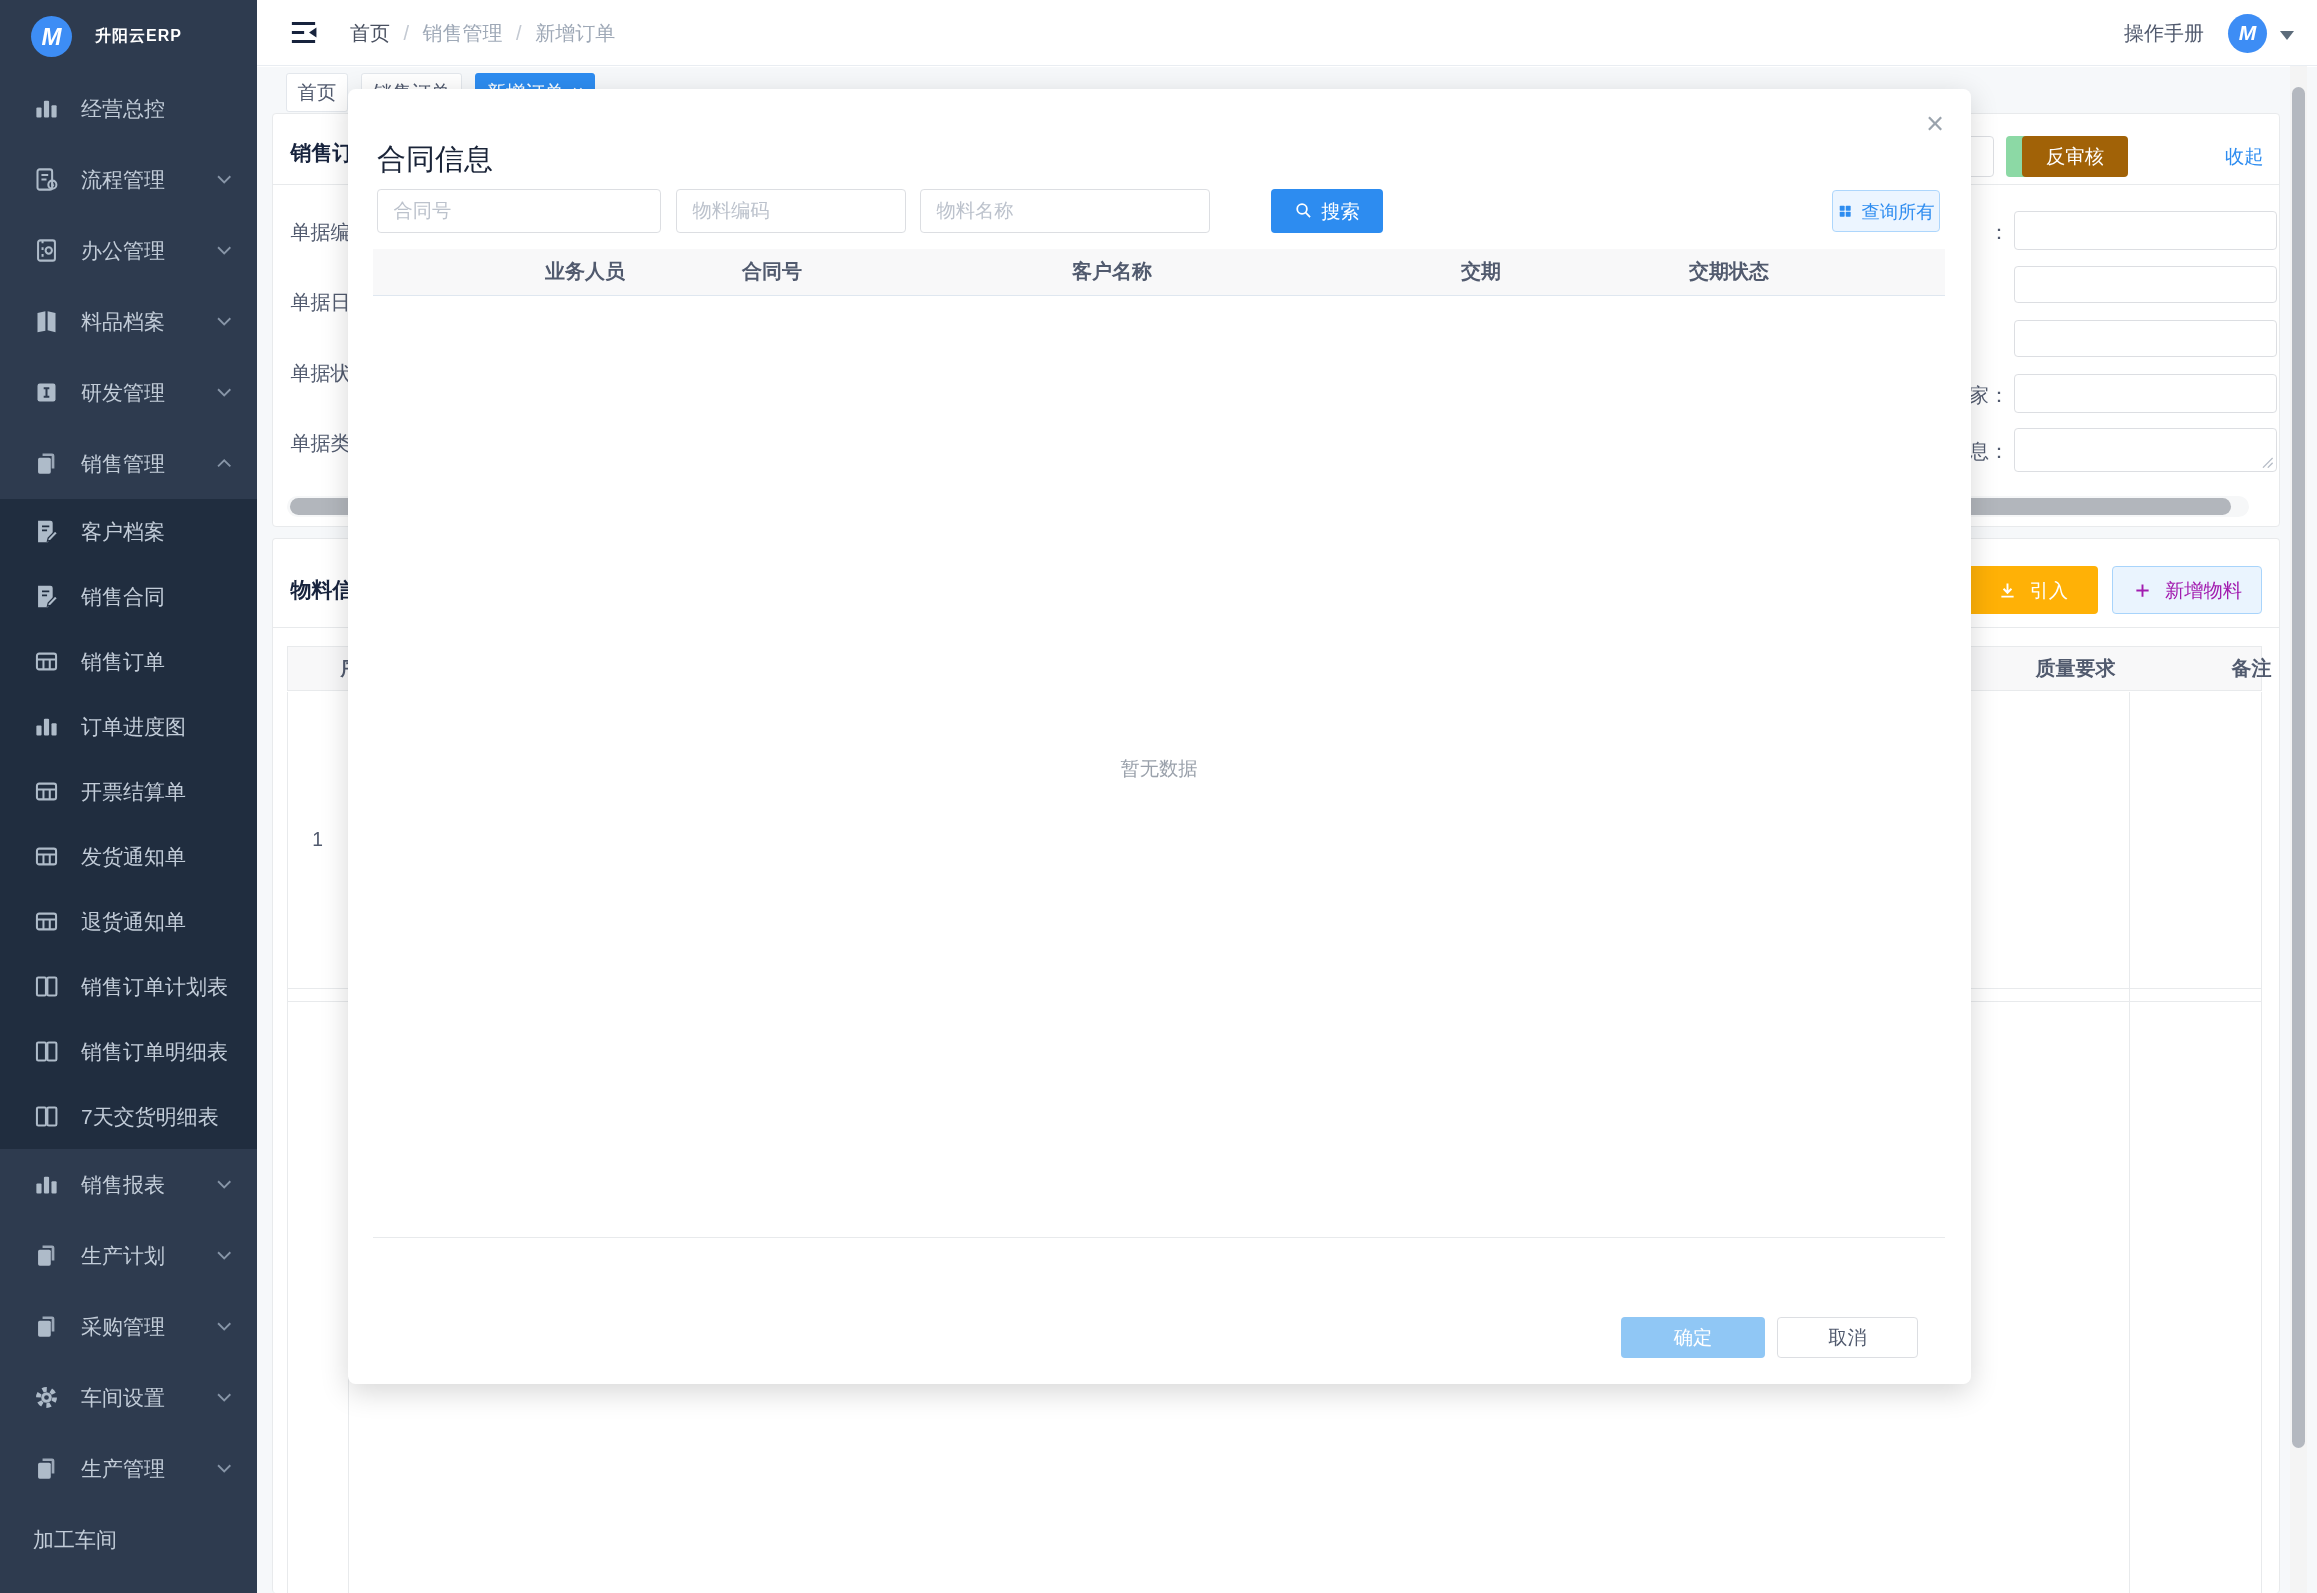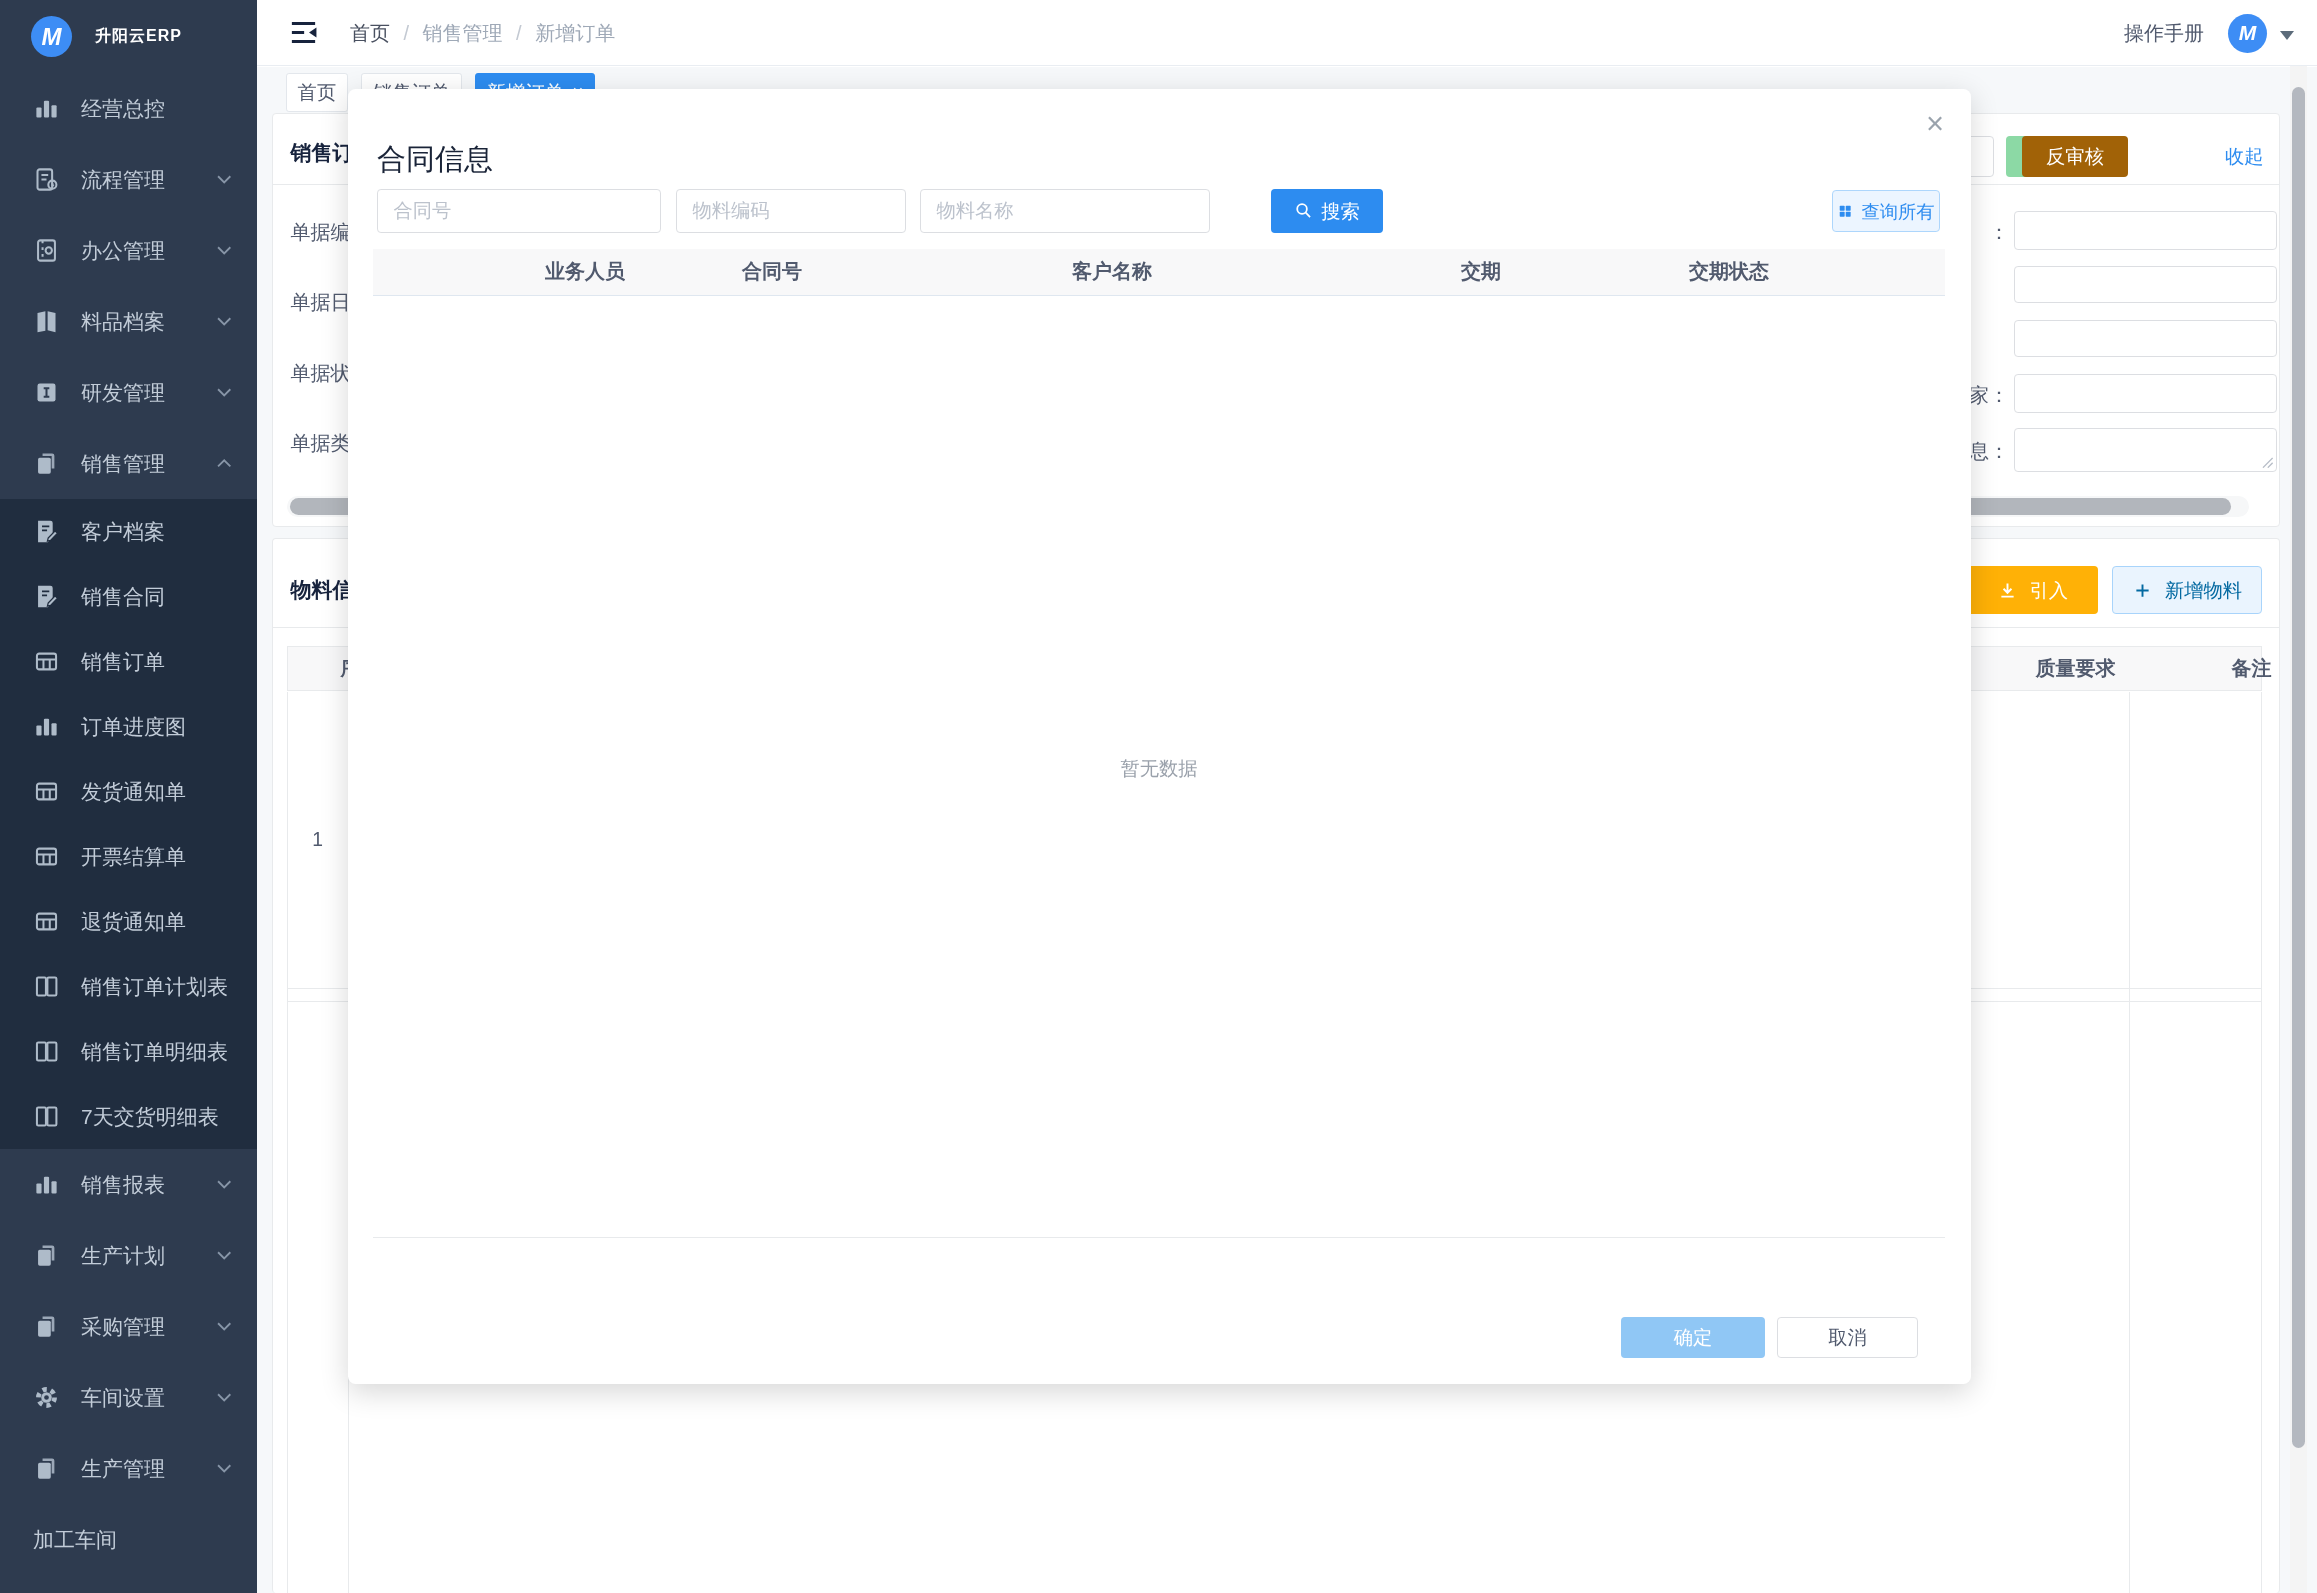--- a/index.html
+++ b/index.html
@@ -58,21 +58,21 @@
   .f-label { position:absolute; left:17.4px; font-size:20px; color:#515a6e; white-space:nowrap; }
   .r-label { position:absolute; left:1641px; width:95px; text-align:right; font-size:20px; color:#515a6e; white-space:nowrap; }
   .r-input { position:absolute; left:1741px; width:263px; height:39px; background:#fff; border:1px solid #dcdee2; border-radius:3.9px; }
   .r-textarea { position:absolute; left:1741px; top:314px; width:263px; height:44px; background:#fff; border:1px solid #dcdee2; border-radius:3.9px; }
   .resize-grip { position:absolute; right:2.9px; bottom:2.9px; width:11.6px; height:11.6px; }
 
   .hscroll-track { position:absolute; left:13.5px; top:382px; width:1962px; height:21px; background:#f6f7f8; border-radius:10.6px; }
   .hscroll-thumb { position:absolute; left:3.9px; top:1.9px; width:1941px; height:17.4px; background:#b2b6bc; border-radius:8.7px; cursor:pointer; }
 
   .btn-import { position:absolute; left:1694px; top:27px; width:131px; height:48px; background:#ffb106; color:#fff; gap:11.6px; }
-  .btn-add { position:absolute; left:1839px; top:27px; width:150px; height:48px; background:#eaf4fe; border:1px solid #a8d4fb; color:#0369a1; gap:12px; }
+  .btn-add { position:absolute; left:1839px; top:27px; width:150px; height:48px; background:#eaf4fe; border:1px solid #a8d4fb; color:#a21caf; gap:12px; }
   .bicon { width:21px; height:21px; }
 
   .mtable-header { position:absolute; left:13.5px; top:107px; width:1975px; height:45px; background:#f8f8f9; border:1px solid #e8eaec; }
   .mth { position:absolute; top:0; height:43px; display:flex; align-items:center; justify-content:center; font-size:20px; font-weight:600; color:#515a6e; transform:translateX(-50%); white-space:nowrap;margin-left:42px; }
   .vline { position:absolute; width:1px; background:#e8eaec; }
   .hline { position:absolute; height:1px; background:#e8eaec; }
   .row-index { position:absolute; left:13.5px; width:62px; text-align:center; font-size:19.3px; color:#515a6e; }
 
   
   .vscroll-track { position:absolute; left:2290px; top:66px; width:17.4px; height:1527px; background:#f4f4f4; }
@@ -285,27 +285,27 @@
         <div class="nav-item">
           <svg class="nicon" viewBox="0 0 28 28" width="27" height="27">
               <use href="#i-chart"></use>
             </svg>
           <span class="nlabel">订单进度图</span>
         </div>
         <div class="nav-item">
           <svg class="nicon" viewBox="0 0 28 28" width="27" height="27">
               <use href="#i-table"></use>
             </svg>
+          <span class="nlabel">开票结算单</span>
+        </div>
+        <div class="nav-item">
+          <svg class="nicon" viewBox="0 0 28 28" width="27" height="27">
+              <use href="#i-table"></use>
+            </svg>
           <span class="nlabel">发货通知单</span>
-        </div>
-        <div class="nav-item">
-          <svg class="nicon" viewBox="0 0 28 28" width="27" height="27">
-              <use href="#i-table"></use>
-            </svg>
-          <span class="nlabel">开票结算单</span>
         </div>
         <div class="nav-item">
           <svg class="nicon" viewBox="0 0 28 28" width="27" height="27">
               <use href="#i-table"></use>
             </svg>
           <span class="nlabel">退货通知单</span>
         </div>
         <div class="nav-item">
           <svg class="nicon" viewBox="0 0 28 28" width="27" height="27">
               <use href="#i-bookopen"></use>

